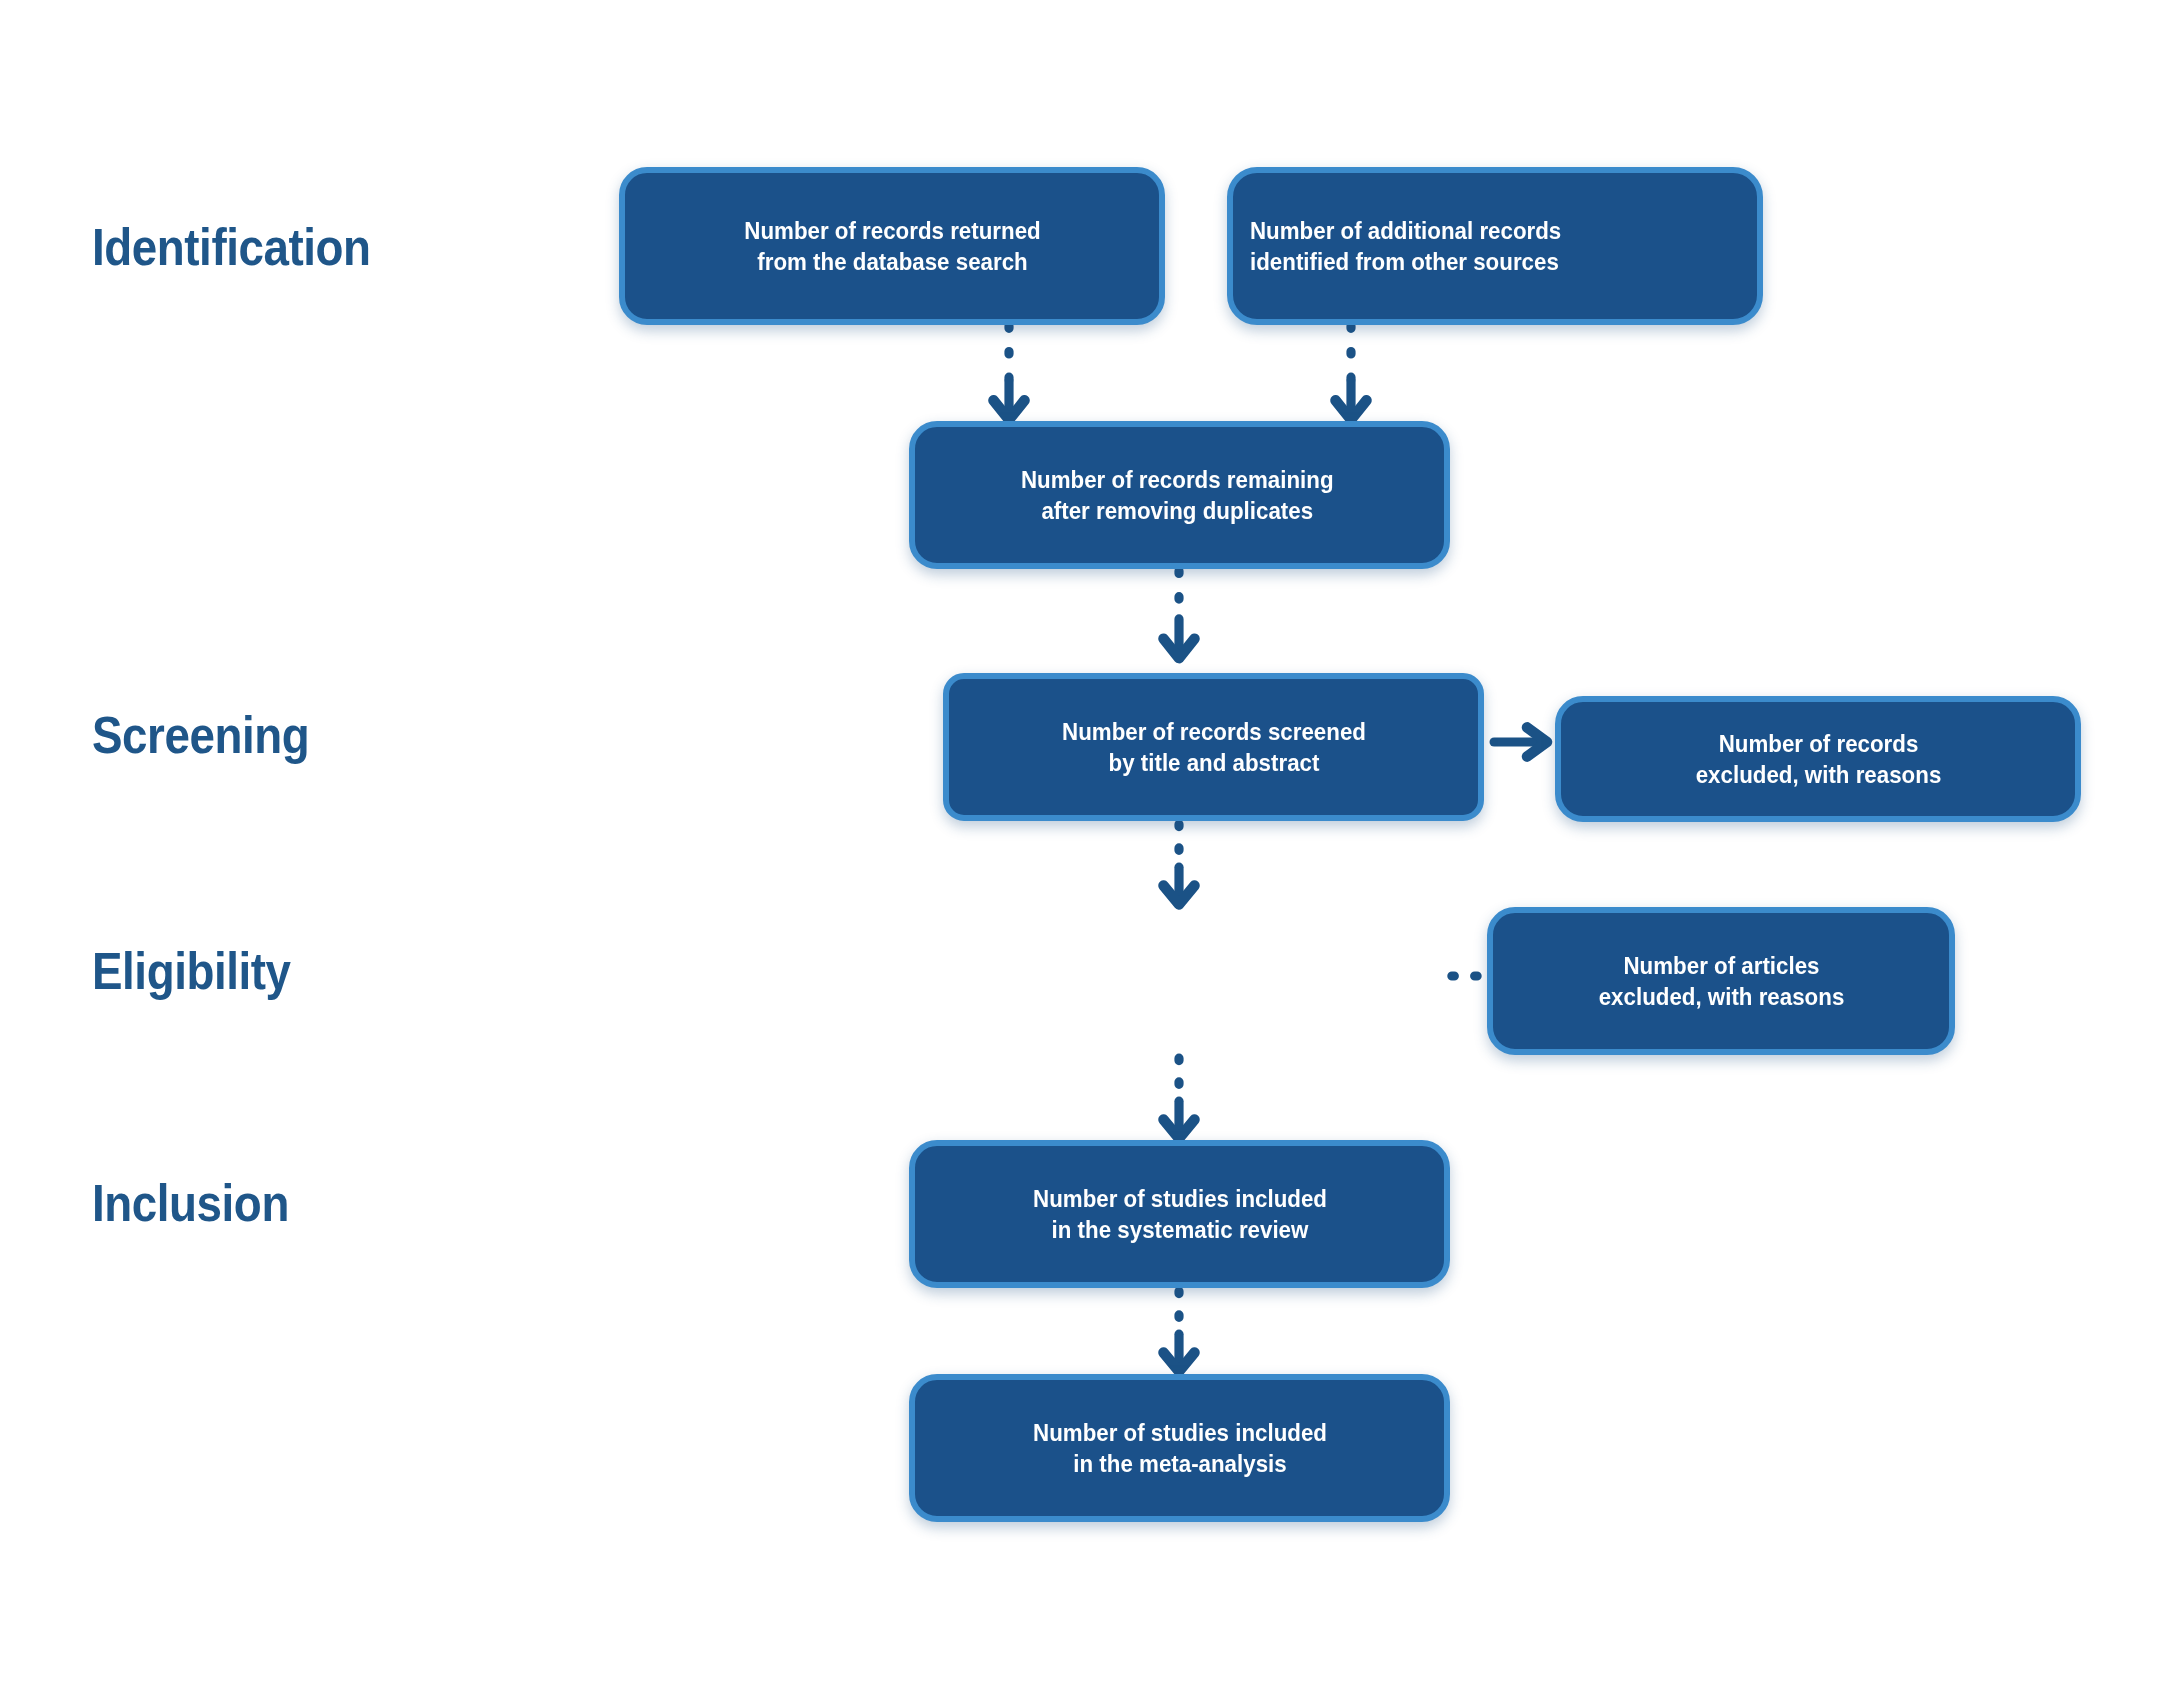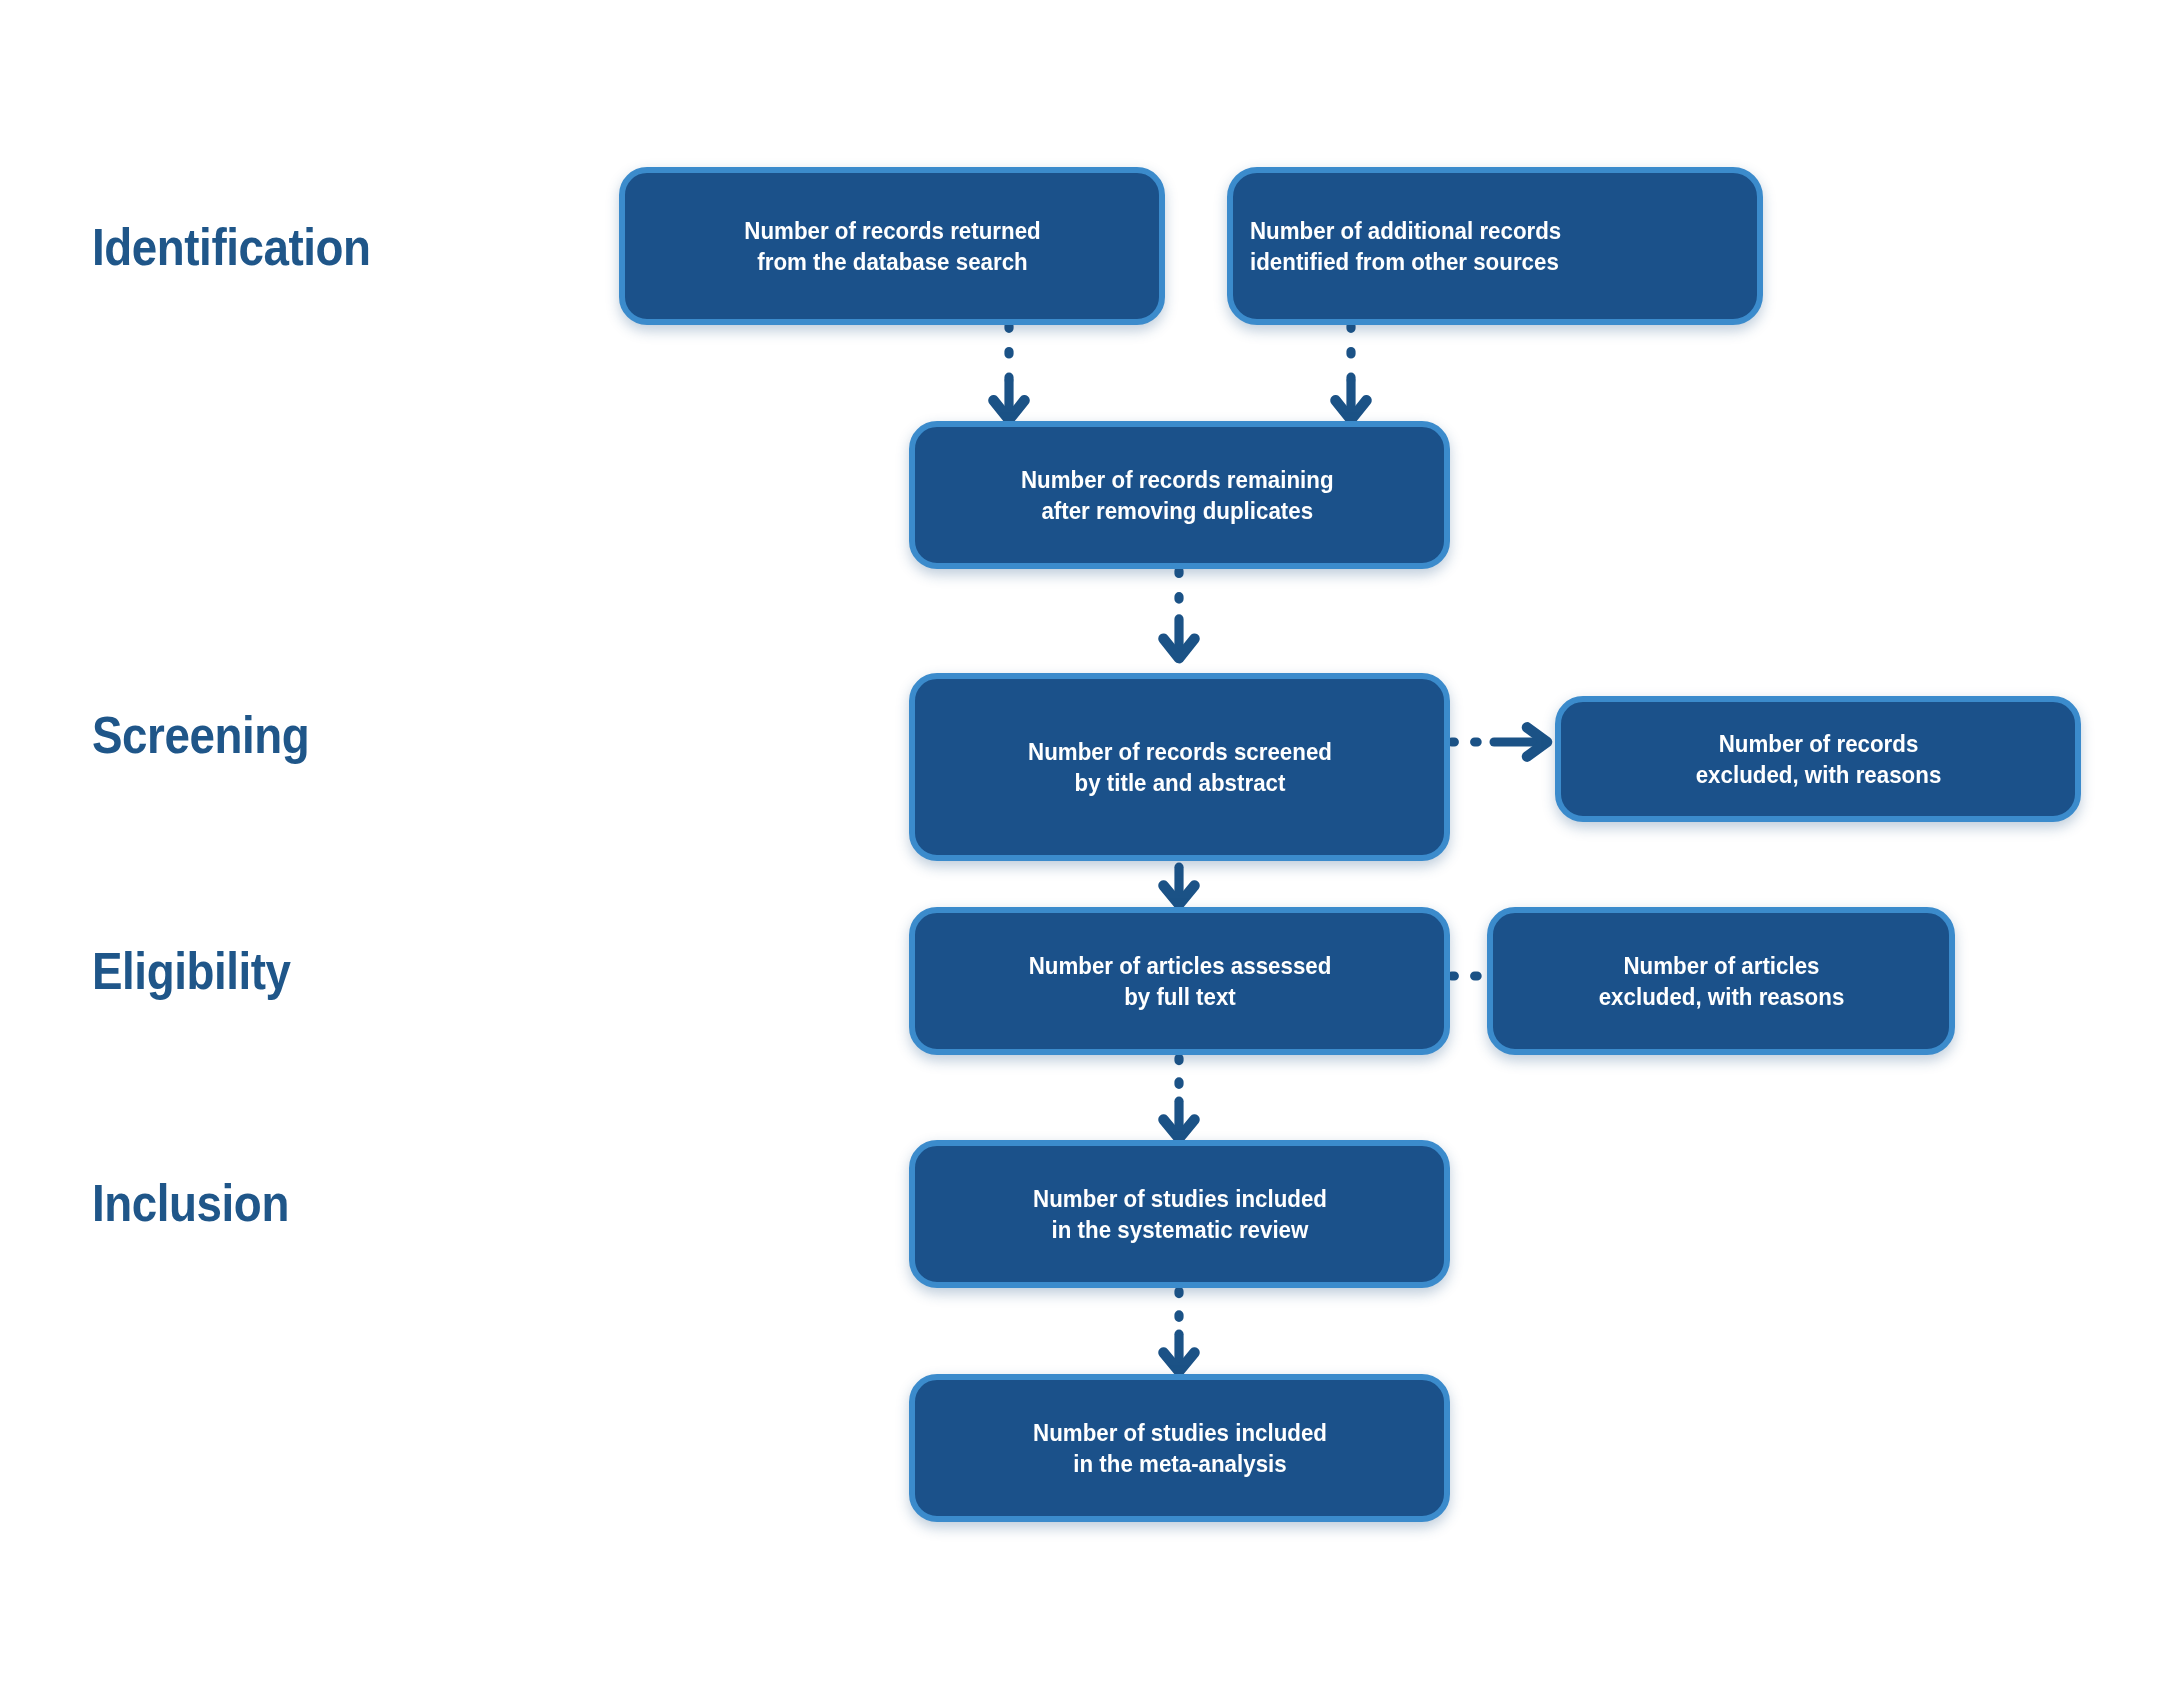--- a/index.html
+++ b/index.html
@@ -146,40 +146,34 @@
     </div>
   </div>
 
   <div class="node align-center" style="left:909px;top:421px;width:541px;height:148px;padding-left:12px;">
     <div class="txt">
       <span>Number of records remaining</span><br>
       <span>after removing duplicates</span>
     </div>
   </div>
 
-  <div class="node align-center" style="left:909px;top:673px;width:541px;height:188px;">
+  <div class="node align-center" style="left:943px;top:673px;width:541px;height:148px;border-radius:21px;">
     <div class="txt">
       <span>Number of records screened</span><br>
       <span>by title and abstract</span>
     </div>
   </div>
 
   <div class="node align-center" style="left:1555px;top:696px;width:526px;height:126px;">
     <div class="txt">
       <span>Number of records</span><br>
       <span>excluded, with reasons</span>
     </div>
   </div>
 
-  <div class="node align-center" style="left:909px;top:907px;width:541px;height:148px;">
-    <div class="txt">
-      <span>Number of articles assessed</span><br>
-      <span>by full text</span>
-    </div>
-  </div>
 
   <div class="node align-center" style="left:1487px;top:907px;width:468px;height:148px;">
     <div class="txt">
       <span>Number of articles</span><br>
       <span>excluded, with reasons</span>
     </div>
   </div>
 
   <div class="node align-center" style="left:909px;top:1140px;width:541px;height:148px;">
     <div class="txt">

